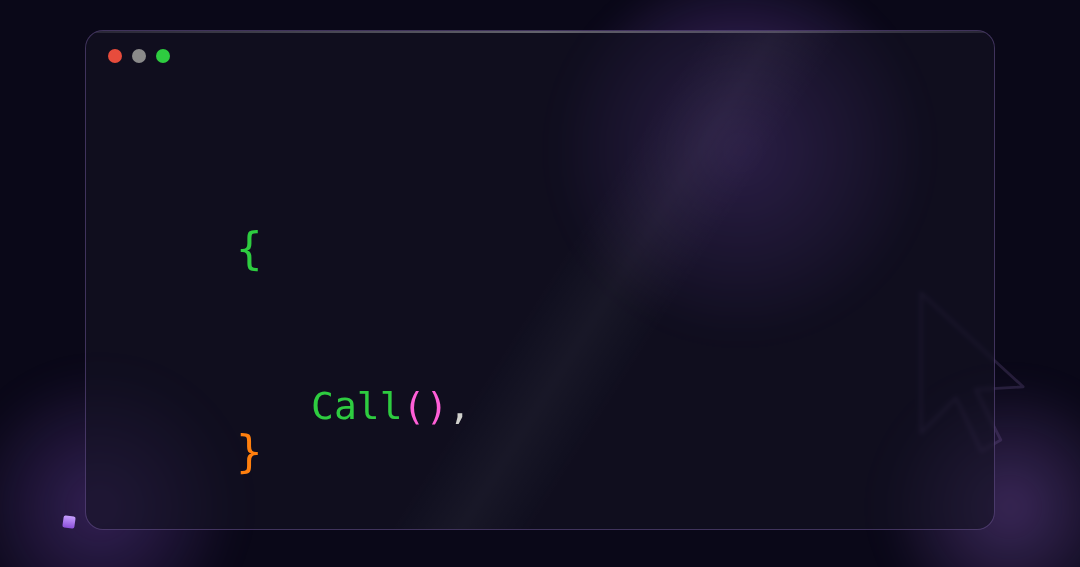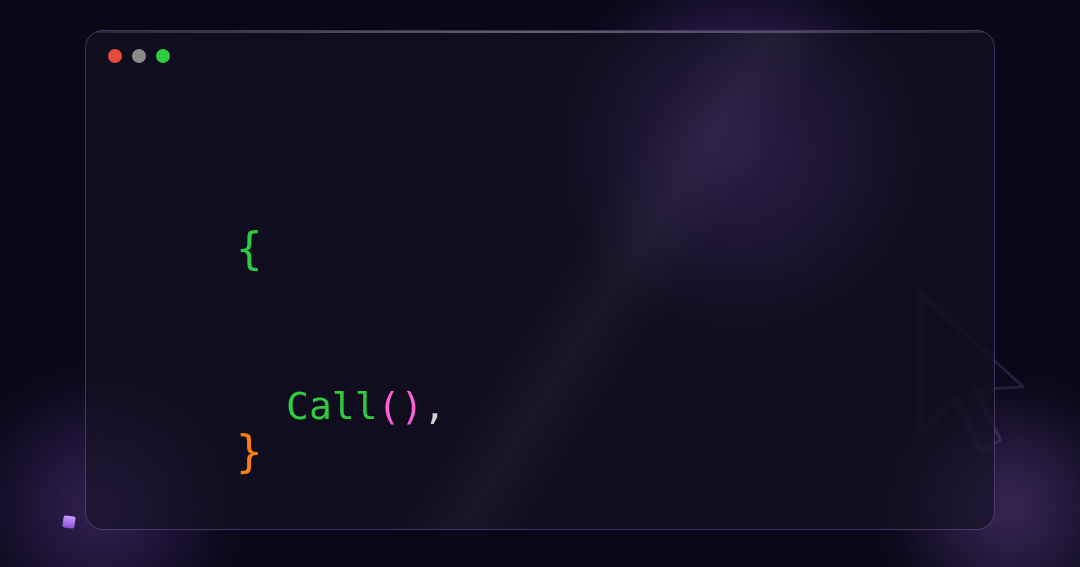--- a/index.html
+++ b/index.html
@@ -108,21 +108,21 @@
       font-weight: normal;
     }
     .brace-close {
       color: #ff7f0e;
       font-size: 44px;
       font-weight: normal;
       position: absolute;
       left: 150px;
       top: 395px;
     }
-    .line { margin-left: 50px; }
+    .line { margin-left: 75px; }
     .l1 .name { color: #2ecc40; }
     .l1 .paren { color: #ff5fd7; }
     .l1 .comma { color: #d0d0cc; }
     .tiny-square {
       position: absolute;
       width: 12px;
       height: 12px;
       left: 63px;
       bottom: 39px;
       background: linear-gradient(180deg, #c79fff 0%, #8a4fd8 100%);

